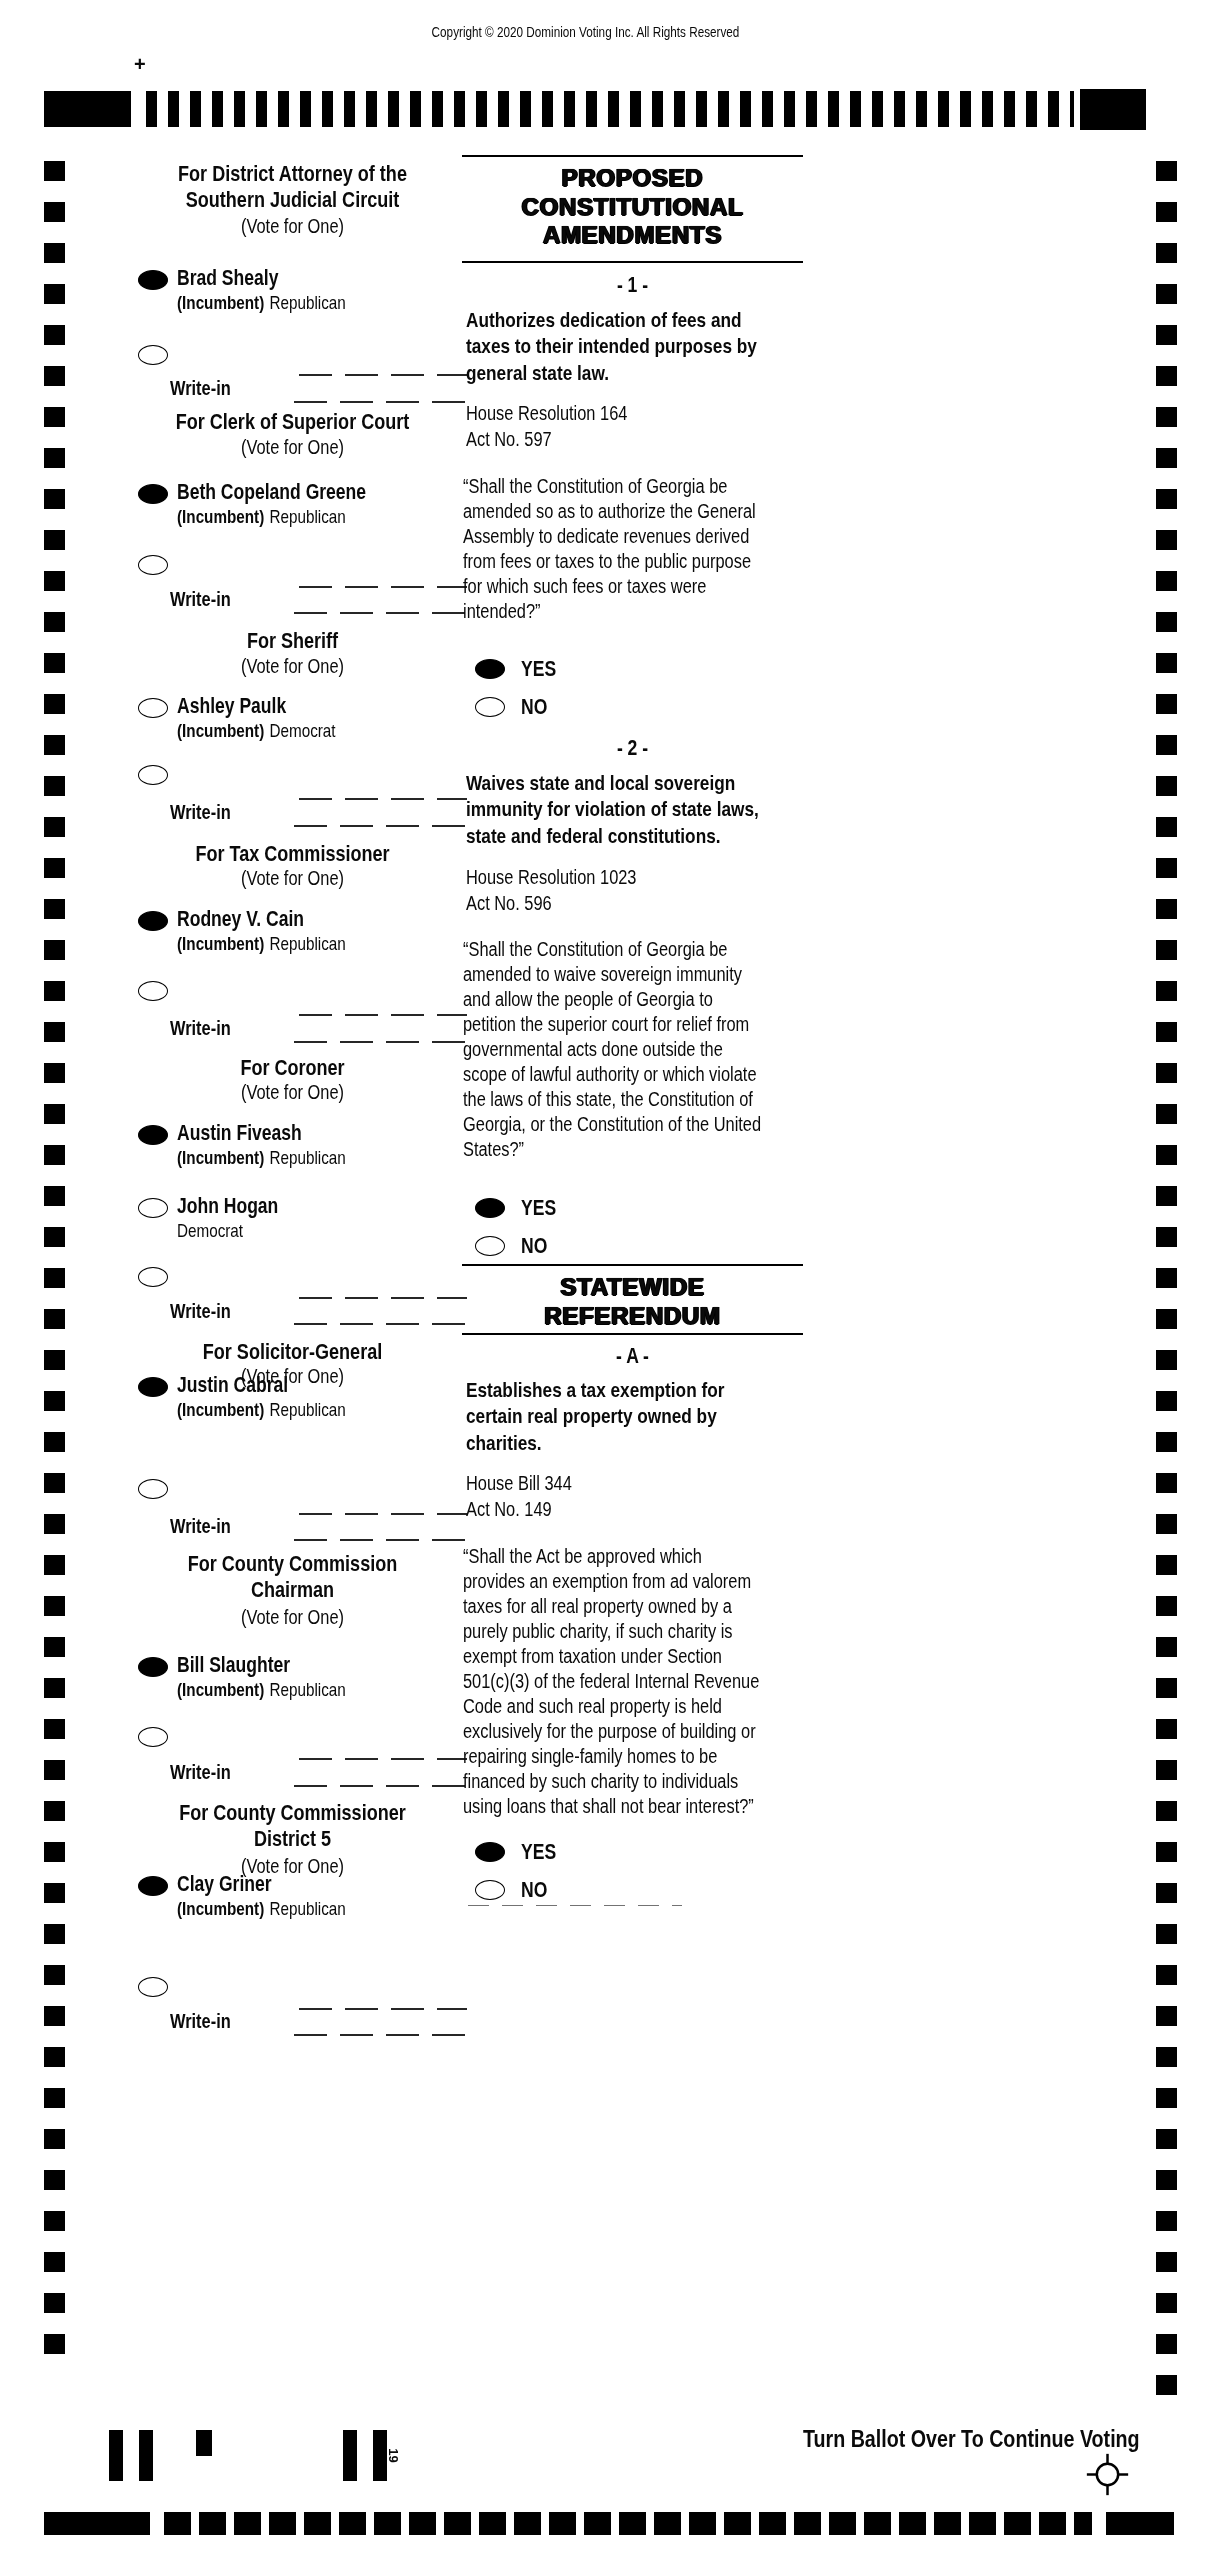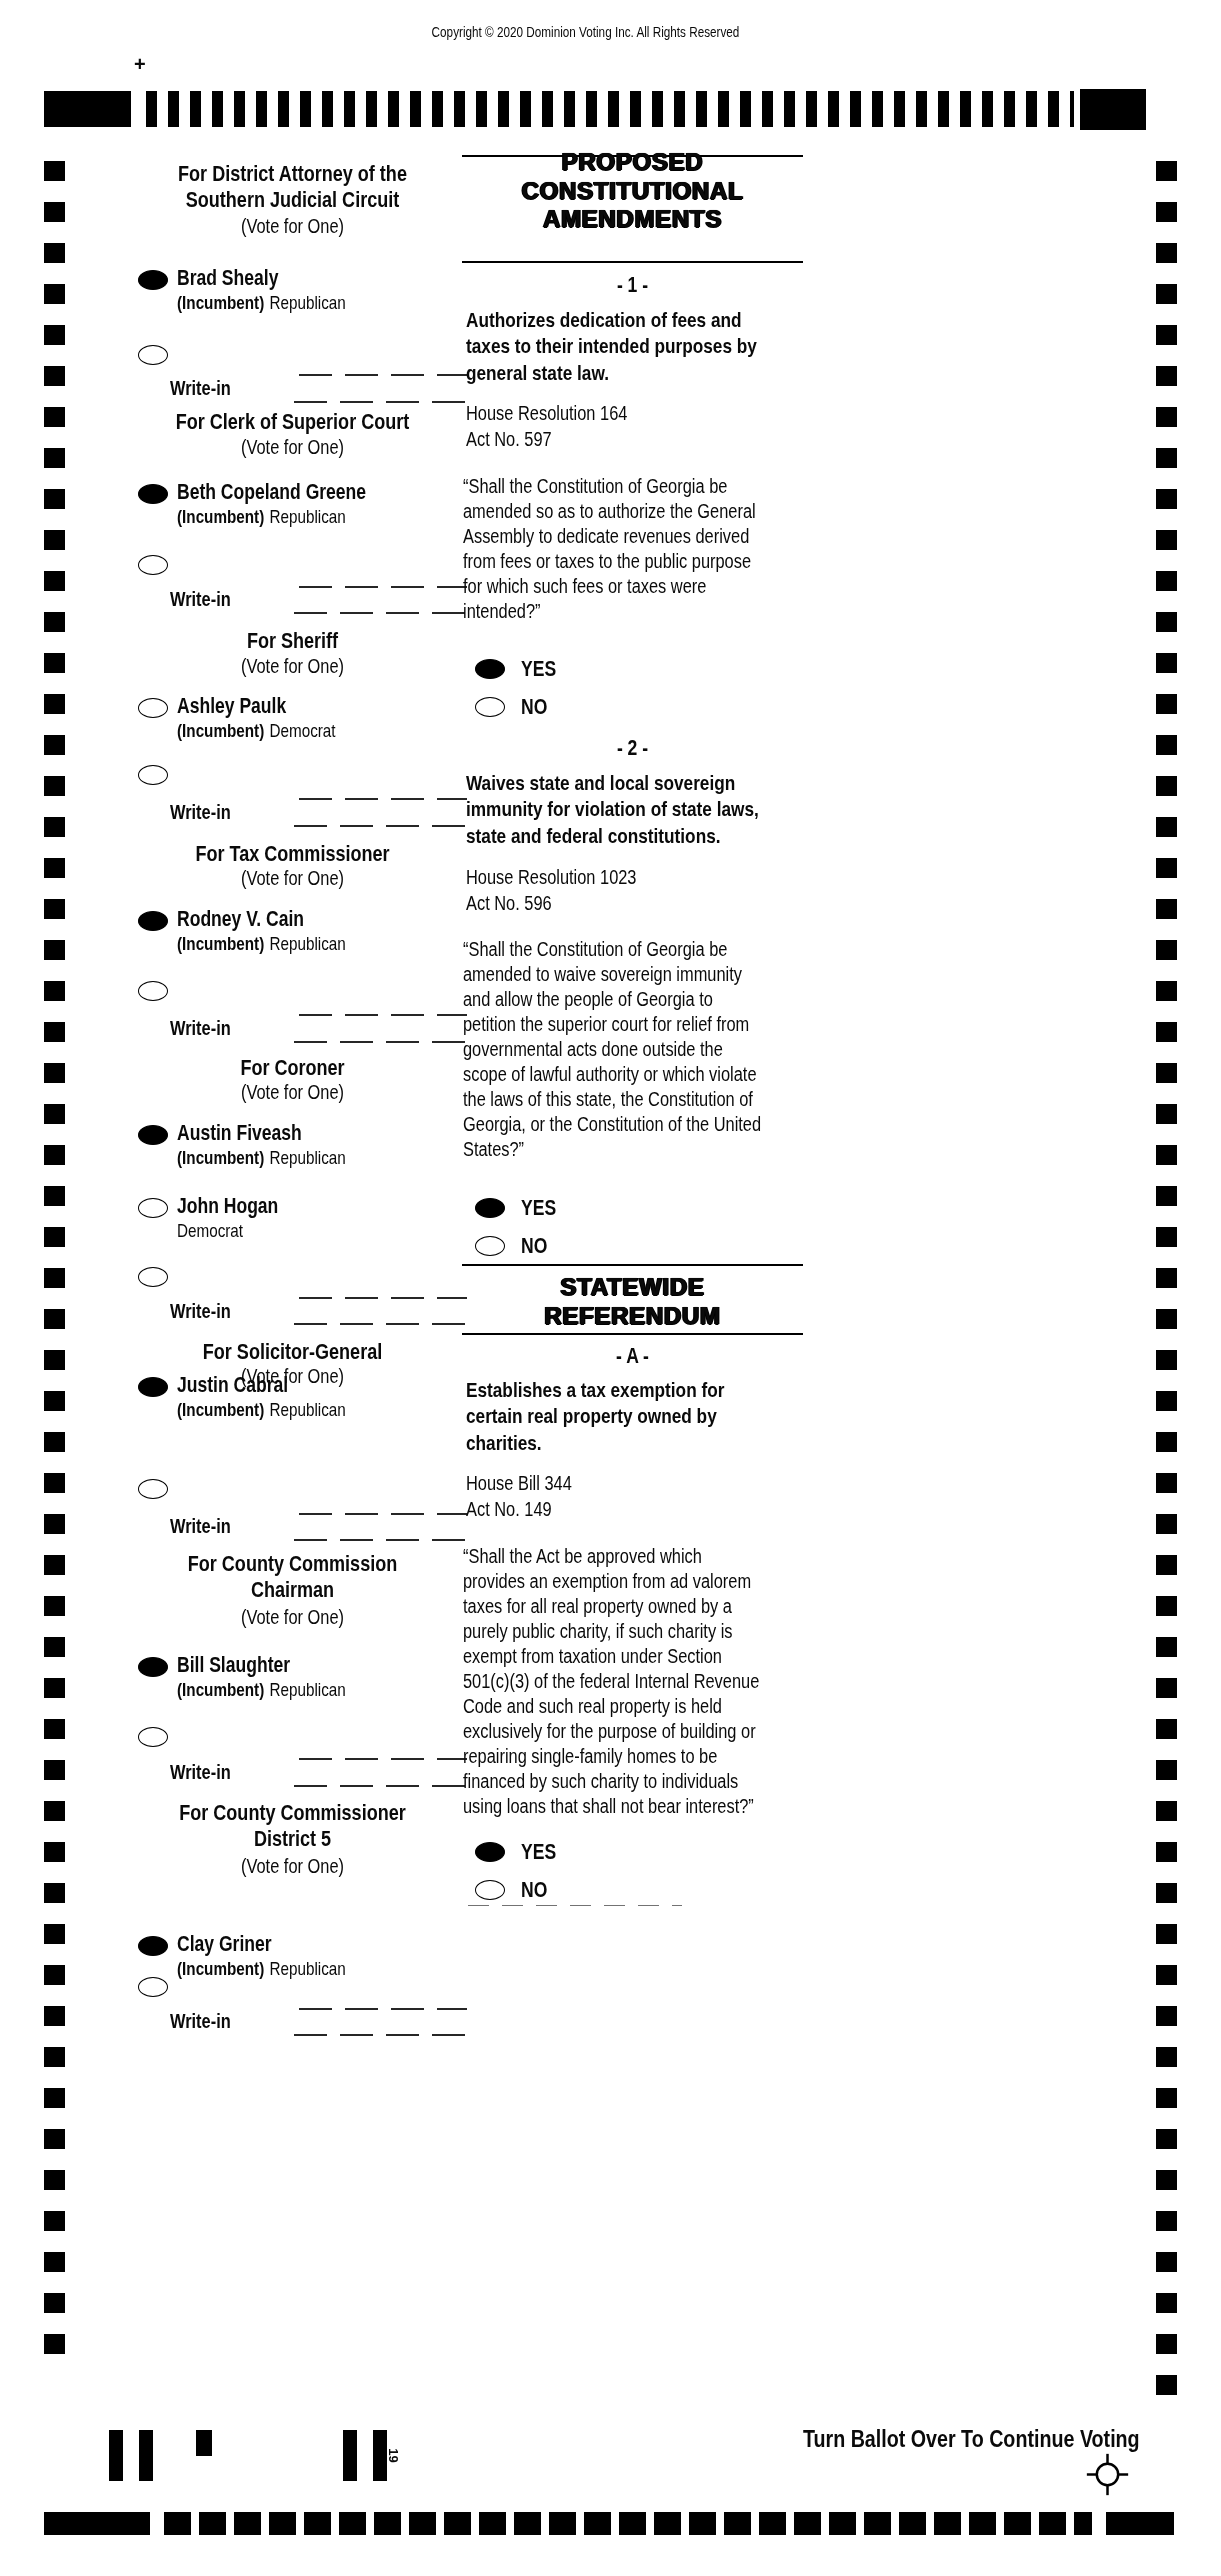--- a/index.html
+++ b/index.html
@@ -173,34 +173,34 @@
     </span>
 </div>
 <span class="oval wi-oval" style="left:138px;top:1723px"></span>
 <div class="wi-line" style="top:1758px;left:299px;width:168px"></div>
 <div class="wi-line" style="top:1785px;left:294px;width:174px"></div>
 <div class="wi-label cx" style="top:1761px">Write-in</div>
 
 <div class="c-title cxc" style="top:1800px">For County Commissioner
 District 5</div>
 <div class="c-instr cxc" style="top:1855px">(Vote for One)</div>
-<div class="opt" style="top:1932px">
+<div class="opt" style="top:1872px">
   <span class="oval filled"></span>
   <span class="optxt cx">
       <div class="cname">Clay Griner</div>
   <div class="cparty"><span class="qual">(Incumbent)</span><span>Republican</span></div>
     </span>
 </div>
 <span class="oval wi-oval" style="left:138px;top:1973px"></span>
 <div class="wi-line" style="top:2008px;left:299px;width:168px"></div>
 <div class="wi-line" style="top:2034px;left:294px;width:174px"></div>
 <div class="wi-label cx" style="top:2010px">Write-in</div>
 
 <div class="rule" style="top:155px"></div>
-<div class="sec-head" style="top:148px">PROPOSED
+<div class="sec-head" style="top:164px">PROPOSED
 CONSTITUTIONAL
 AMENDMENTS</div>
 <div class="rule" style="top:261px"></div>
 
 <div class="m-num cxc" style="top:273px">- 1 -</div>
 <div class="m-sum cx" style="top:307px">Authorizes dedication of fees and
 taxes to their intended purposes by
 general state law.</div>
 <div class="m-ref cx" style="top:400px">House Resolution 164
 Act No. 597</div>

